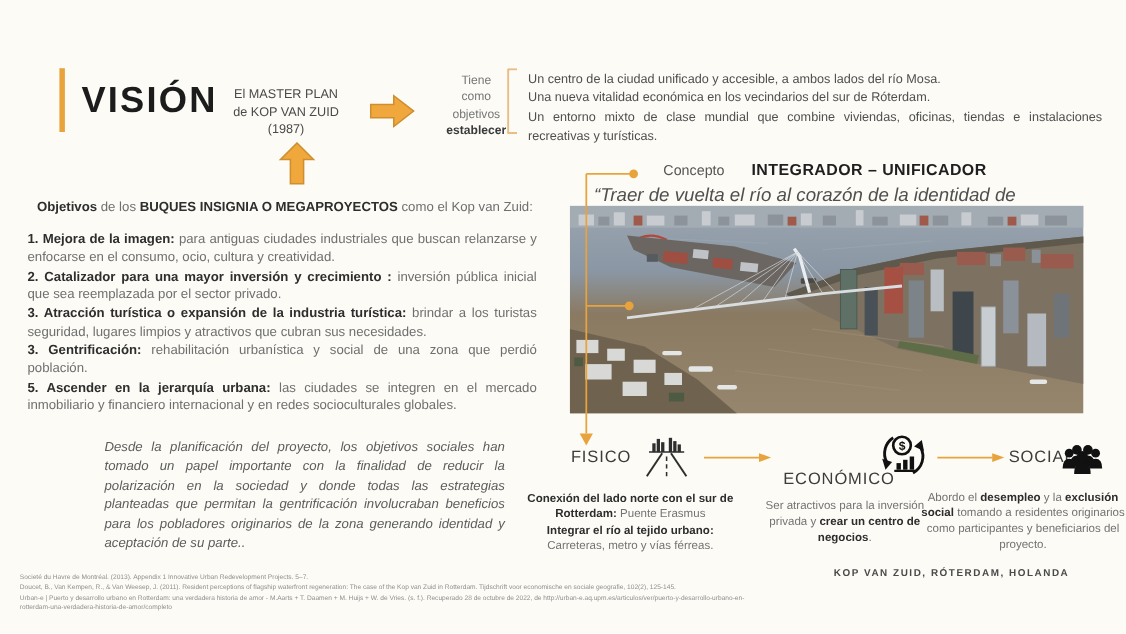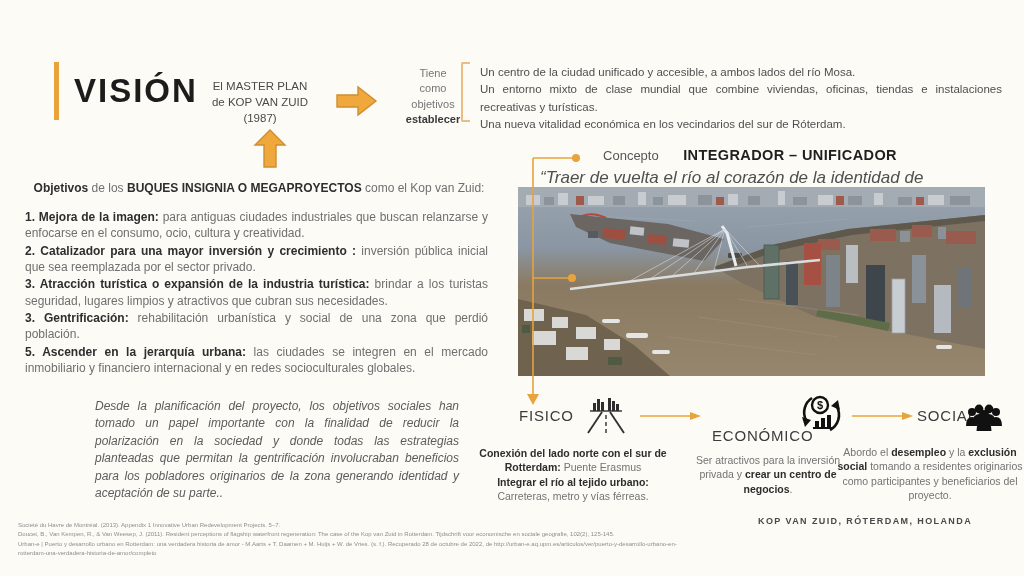--- a/index.html
+++ b/index.html
@@ -61,22 +61,22 @@
     <span class="blk">Tiene</span>
     <span class="blk">como</span>
     <span class="blk">objetivos</span>
     <span class="blk bold">establecer</span>
   </div>
 
   <div class="abs bracket"></div>
 
   <div class="abs goals">
     <div>Un centro de la ciudad unificado y accesible, a ambos lados del río Mosa.</div>
+    <div>Una nueva vitalidad económica en los vecindarios del sur de Róterdam.</div>
     <div>Un entorno mixto de clase mundial que combine viviendas, oficinas, tiendas e instalaciones recreativas y turísticas.</div>
-    <div>Una nueva vitalidad económica en los vecindarios del sur de Róterdam.</div>
   </div>
 
   <svg class="abs" style="left:252px;top:129px;" width="36" height="40">
     <polygon points="18,1 33,16 24,16 24,38 12,38 12,16 3,16" fill="#F0A73C" stroke="#CE8F30" stroke-width="1.4"></polygon>
   </svg>
 
   <div class="abs objetivos-intro">
     <span class="b">Objetivos</span><span> de los </span><span class="b">BUQUES INSIGNIA O MEGAPROYECTOS</span><span>  como el Kop van Zuid:</span>
   </div>
 

